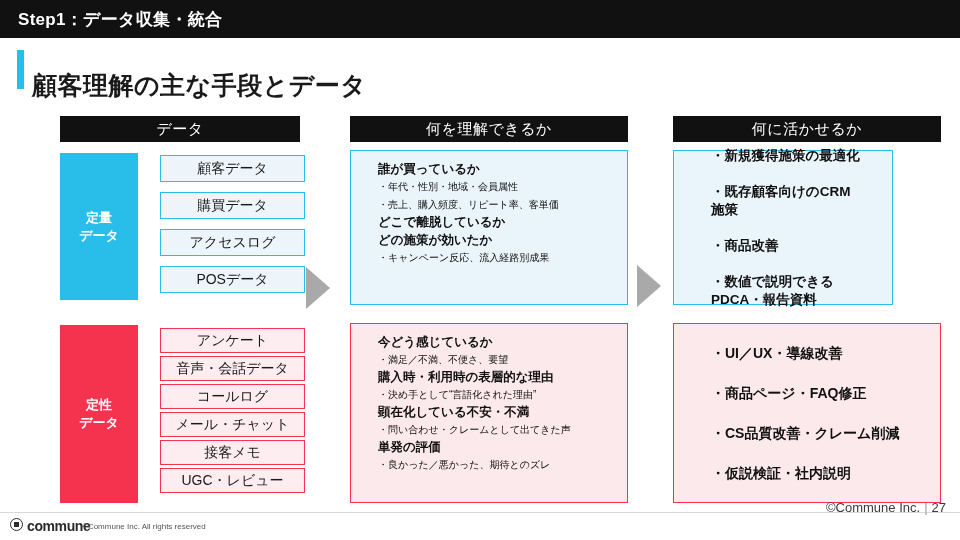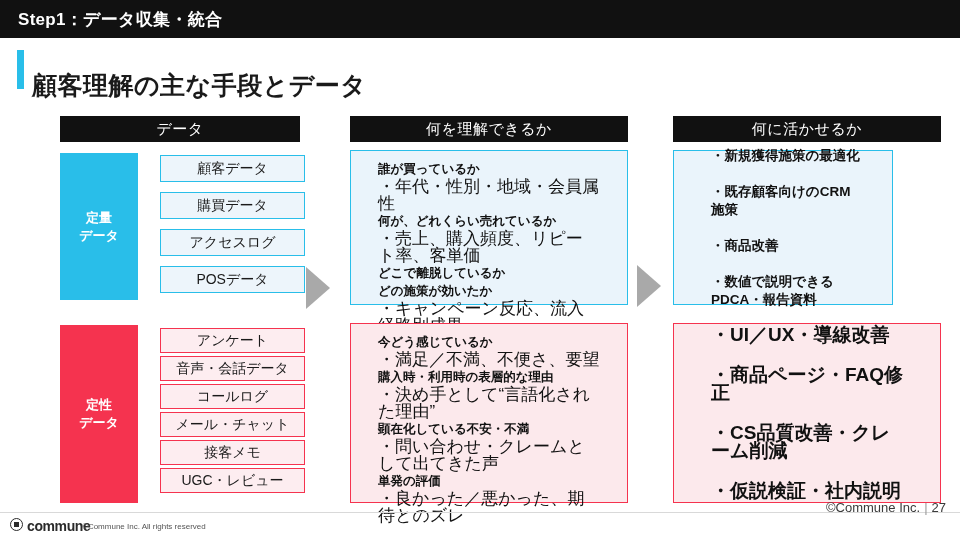--- a/index.html
+++ b/index.html
@@ -139,21 +139,21 @@
   #right-bottom { left: 673px; top: 323px; width: 268px; height: 180px; }
 
   .q-group { margin-bottom: 1px; }
   .q-head {
     font-size: 12.5px;
     font-weight: bold;
     color: #111111;
     line-height: 17px;
   }
   .q-detail {
-    font-size: 17px;
+    font-size: 10px;
     color: #111111;
     line-height: 17px;
   }
 
   
   .bullet-list {
     display: flex;
     flex-direction: column;
     justify-content: center;
     height: 100%;
@@ -161,21 +161,21 @@
     padding: 2px 4px;
   }
   .bullet {
     font-size: 13.5px;
     font-weight: bold;
     color: #111111;
     padding: 0 0 0 6px;
     line-height: 18px;
   }
   #right-top .bullet { margin: 9px 0; }
-  #right-bottom .bullet { margin: 11px 0; font-size: 19px; }
+  #right-bottom .bullet { margin: 11px 0; font-size: 14px; }
 
   
   .footer-rule {
     position: absolute;
     left: 0;
     top: 512px;
     width: 960px;
     height: 1px;
     background: #D9D9D9;
   }
@@ -268,21 +268,20 @@
 
   <div class="arrow" id="arrow-1"></div>
   <div class="arrow" id="arrow-2"></div>
 
   <div class="panel blue" id="mid-top">
     <div class="q-group">
       <div class="q-head">誰が買っているか</div>
       <div class="q-detail">・年代・性別・地域・会員属性</div>
     </div>
     <div class="q-group">
-      <div class="q-head">何が、どれくらい売れているか</div>
       <div class="q-detail">・売上、購入頻度、リピート率、客単価</div>
     </div>
     <div class="q-group">
       <div class="q-head">どこで離脱しているか</div>
     </div>
     <div class="q-group">
       <div class="q-head">どの施策が効いたか</div>
       <div class="q-detail">・キャンペーン反応、流入経路別成果</div>
     </div>
   </div>

